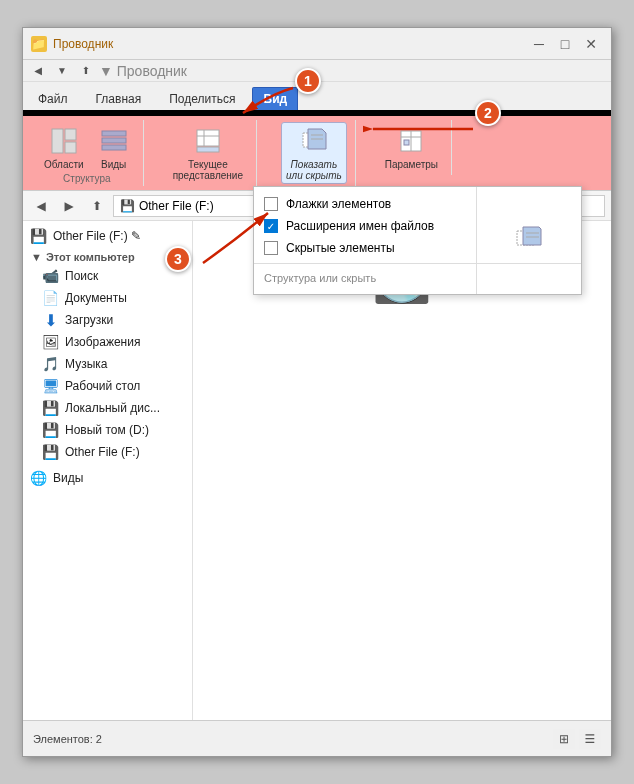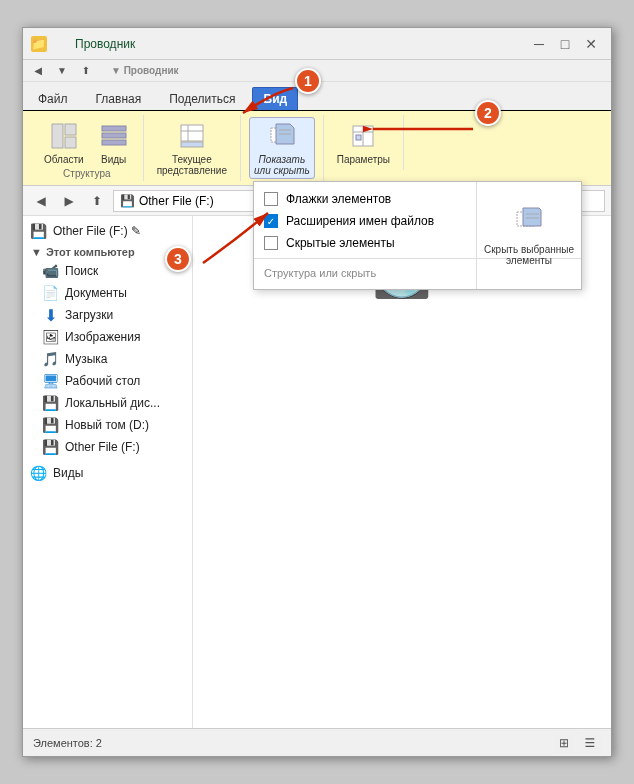--- a/index.html
+++ b/index.html
@@ -39,22 +39,21 @@
       gap: 6px;
     }
     .titlebar-icon {
       width: 16px; height: 16px;
       background: #f0c040;
       border-radius: 2px;
       display: flex; align-items: center; justify-content: center;
     }
     .titlebar-title {
       font-size: 12px;
-      color: #14532d;
-      margin-left: 22px;
+      color: #a16207;
     }
     .titlebar-controls {
       display: flex;
       gap: 2px;
     }
     .titlebar-btn {
       width: 24px; height: 22px;
       display: flex; align-items: center; justify-content: center;
       font-size: 14px;
       cursor: pointer;
@@ -114,25 +113,25 @@
       position: relative;
       z-index: 2;
     }
     .ribbon-tab.highlighted {
       background: #3b78d8;
       color: white;
       border-color: #2a5bb5;
       font-weight: bold;
     }
     .ribbon-content {
-      background: #fef9c3;
-      border-top: 1px solid #000000;
+      background: #fca5a5;
+      border-top: 6px solid #000000;
       padding: 4px 8px;
       display: flex;
-      gap: 0;
+      gap: 16px;
       align-items: flex-start;
       min-height: 72px;
       position: relative;
     }
     .ribbon-group {
       display: flex;
       flex-direction: column;
       align-items: center;
       padding: 2px 8px;
       border-right: 1px solid #e0e0e0;
@@ -293,21 +292,21 @@
       gap: 4px;
     }
     .content-area {
       flex: 1;
       background: white;
       overflow-y: auto;
       padding: 8px;
     }
     
     .statusbar {
-      height: 28px;
+      height: 36px;
       background: #f0f0f0;
       border-top: 1px solid #ccc;
       display: flex;
       align-items: center;
       padding: 0 10px;
       justify-content: space-between;
       font-size: 11px;
       color: #444;
     }
     .statusbar-right {
@@ -353,21 +352,21 @@
       <button class="titlebar-btn">─</button>
       <button class="titlebar-btn">□</button>
       <button class="titlebar-btn close">✕</button>
     </div>
   </div>
 
   <div class="quickaccess">
     <button class="qa-btn">◀</button>
     <button class="qa-btn">▼</button>
     <button class="qa-btn">⬆</button>
-    <span style="font-size:10px; color:#888; margin-left:12px;font-weight:bold;">▼ Проводник</span>
+    <span style="font-size:14px; color:#888; margin-left:0;">▼ Проводник</span>
   </div>
 
   <div class="ribbon">
     <div class="ribbon-tabs">
       <div class="ribbon-tab">Файл</div>
       <div class="ribbon-tab">Главная</div>
       <div class="ribbon-tab">Поделиться</div>
       <div class="ribbon-tab highlighted active">Вид</div>
     </div>
 
@@ -463,21 +462,20 @@
         <div class="dropdown-divider"></div>
         <div class="dropdown-item section-title">Структура или скрыть</div>
 
         <div style="position:absolute; right:0; top:0; bottom:0; width:105px; border-left:1px solid #ddd; display:flex; flex-direction:column; align-items:center; justify-content:center; gap:6px; padding:6px; cursor:pointer; font-size:10px; color:#333; text-align:center;">
           <svg width="32" height="32" viewBox="0 0 32 32">
             <rect x="4" y="6" width="18" height="14" fill="white" stroke="#aaa" stroke-dasharray="2,1"></rect>
             <path d="M 10 2 L 26 2 L 28 4 L 28 20 L 10 20 Z" fill="#b0c8e8" stroke="#88a"></path>
             <line x1="13" y1="8" x2="26" y2="8" stroke="#aaa"></line>
             <line x1="13" y1="12" x2="26" y2="12" stroke="#aaa"></line>
           </svg>
-          <span>Скрыть выбранные элементы</span>
         </div>
       </div>
 
     </div>
   </div>
 
   <div class="navbar">
     <button class="nav-btn">◀</button>
     <button class="nav-btn">▶</button>
     <button class="nav-btn">⬆</button>

